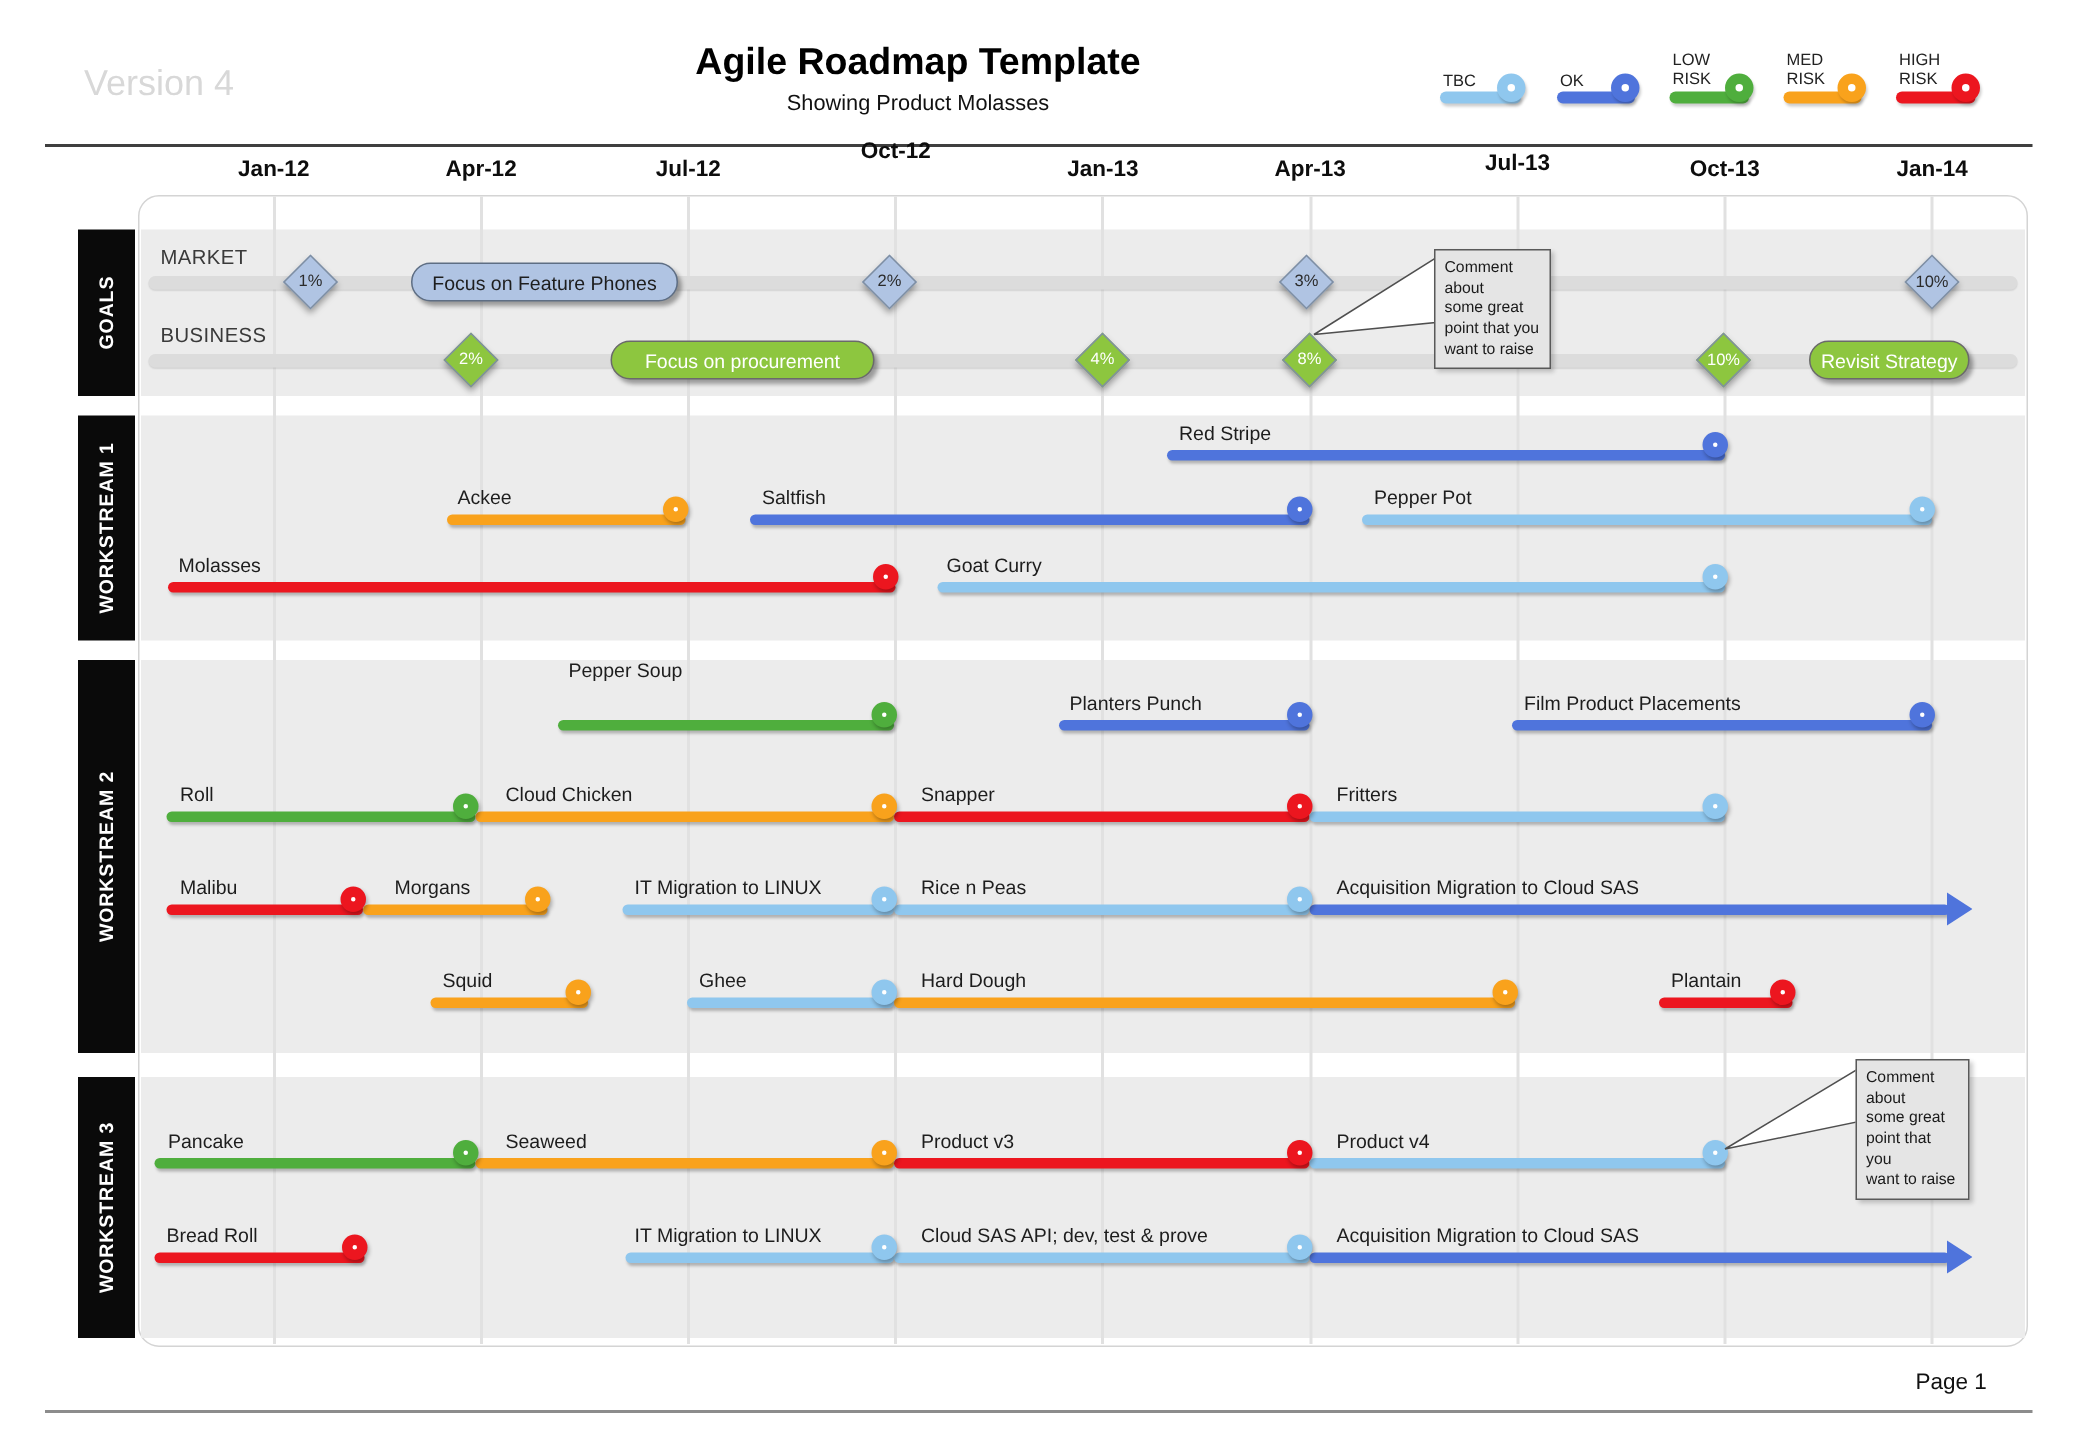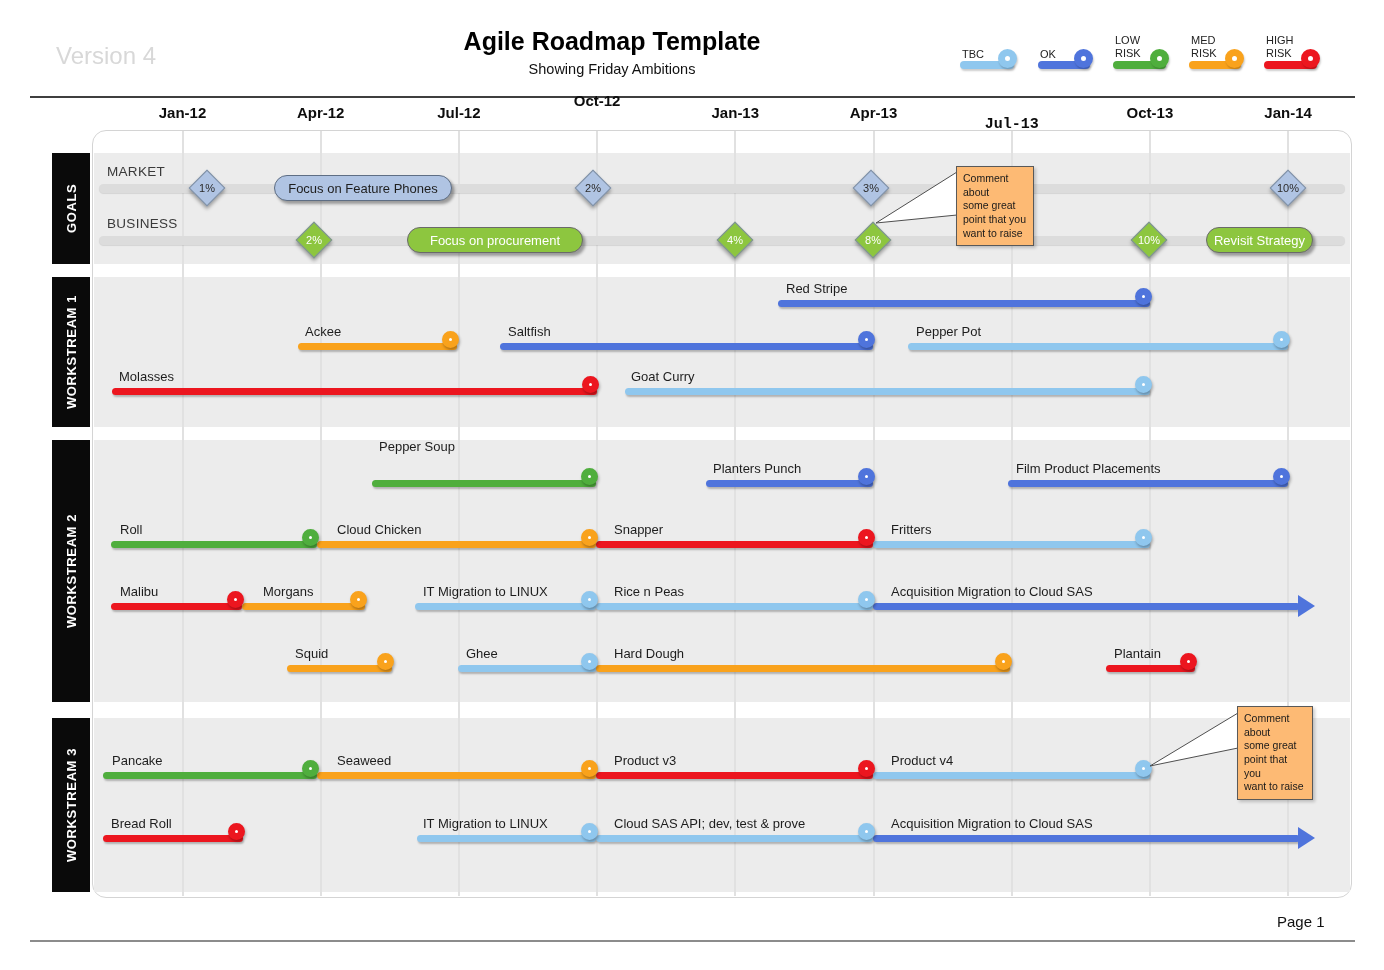--- a/index.html
+++ b/index.html
@@ -51,37 +51,37 @@
 
   
   .bar{position:absolute;height:7px;border-radius:3.5px;z-index:3;box-shadow:1px 2px 2px rgba(0,0,0,.25);}
   .blabel{position:absolute;font-size:13px;color:#1d1d1d;z-index:5;white-space:nowrap;}
   .ring{position:absolute;width:17px;height:17px;border:7px solid #000;border-radius:50%;
         background:#fff;z-index:4;box-shadow:1px 2px 3px rgba(0,0,0,.3);}
   .arrow{position:absolute;width:17px;height:24px;z-index:4;
          clip-path:polygon(0 4%,100% 50%,0 96%);}
 
   
-  .callout{position:absolute;background:#fdba74;border:1px solid #595959;padding:5px 6px;
+  .callout{position:absolute;background:#e5e5e5;border:1px solid #595959;padding:5px 6px;
            font-size:10.5px;line-height:1.3;color:#1a1a1a;white-space:pre-line;z-index:7;
            box-shadow:2px 2px 3px rgba(0,0,0,.2);}
   #pointer-svg{position:absolute;left:0;top:0;z-index:6;pointer-events:none;}
   #pointer-svg polygon{fill:#fff;stroke:#4f4f4f;stroke-width:1;}
 
   .page-label{position:absolute;font-size:15px;color:#111;}
 </style>
 </head>
 <body>
 
 <div id="stage">
   <div class="version">Version 4</div>
 
   <div class="title-block">
     <div class="title">Agile Roadmap Template</div>
-    <div class="subtitle">Showing Friday Ambitions</div>
+    <div class="subtitle">Showing Product Molasses</div>
   </div>
 
   <div class="hline" style="left:30px;top:96px;width:1325px;height:2px;"></div>
 
   <div class="canvas"></div>
 
   <svg id="pointer-svg" width="1384" height="970">
       <polygon points="876,223 957,172 957,215"></polygon>
       <polygon points="1150,766 1238,713 1238,748"></polygon>
     </svg>
@@ -93,21 +93,21 @@
     <div class="qlabel" style="left: 275.7px; top: 104px;">Apr-12</div>
     <div class="gridline" style="left: 319.7px; top: 131px; width: 2px; height: 765px; z-index: 2;"></div>
     <div class="qlabel" style="left: 413.9px; top: 104px;">Jul-12</div>
     <div class="gridline" style="left: 457.9px; top: 131px; width: 2px; height: 765px; z-index: 2;"></div>
     <div class="qlabel" style="left: 552.1px; top: 92px; text-align: center;">Oct-12</div>
     <div class="gridline" style="left: 596.1px; top: 131px; width: 2px; height: 765px; z-index: 2;"></div>
     <div class="qlabel" style="left: 690.3px; top: 104px;">Jan-13</div>
     <div class="gridline" style="left: 734.3px; top: 131px; width: 2px; height: 765px; z-index: 2;"></div>
     <div class="qlabel" style="left: 828.5px; top: 104px;">Apr-13</div>
     <div class="gridline" style="left: 872.5px; top: 131px; width: 2px; height: 765px; z-index: 2;"></div>
-    <div class="qlabel" style="left: 966.7px; top: 116px; font-family: Liberation Mono, monospace;">Jul-13</div>
+    <div class="qlabel" style="left: 966.7px; top: 100px;">Jul-13</div>
     <div class="gridline" style="left: 1010.7px; top: 131px; width: 2px; height: 765px; z-index: 2;"></div>
     <div class="qlabel" style="left: 1104.9px; top: 104px;">Oct-13</div>
     <div class="gridline" style="left: 1148.9px; top: 131px; width: 2px; height: 765px; z-index: 2;"></div>
     <div class="qlabel" style="left: 1243.1px; top: 104px;">Jan-14</div>
     <div class="gridline" style="left: 1287.1px; top: 131px; width: 2px; height: 765px; z-index: 2;"></div>
     <div class="lg-label" style="left: 962px; top: 48px;">TBC</div>
     <div class="lg-line" style="left: 960px; top: 61px; width: 54px; height: 8px; background: rgb(143, 199, 238);"></div>
     <div class="lg-ring" style="left: 997.5px; top: 48.5px; border-color: rgb(143, 199, 238);"></div>
     <div class="lg-label" style="left: 1040px; top: 48px;">OK</div>
     <div class="lg-line" style="left: 1038px; top: 61px; width: 52px; height: 8px; background: rgb(79, 116, 220);"></div>

